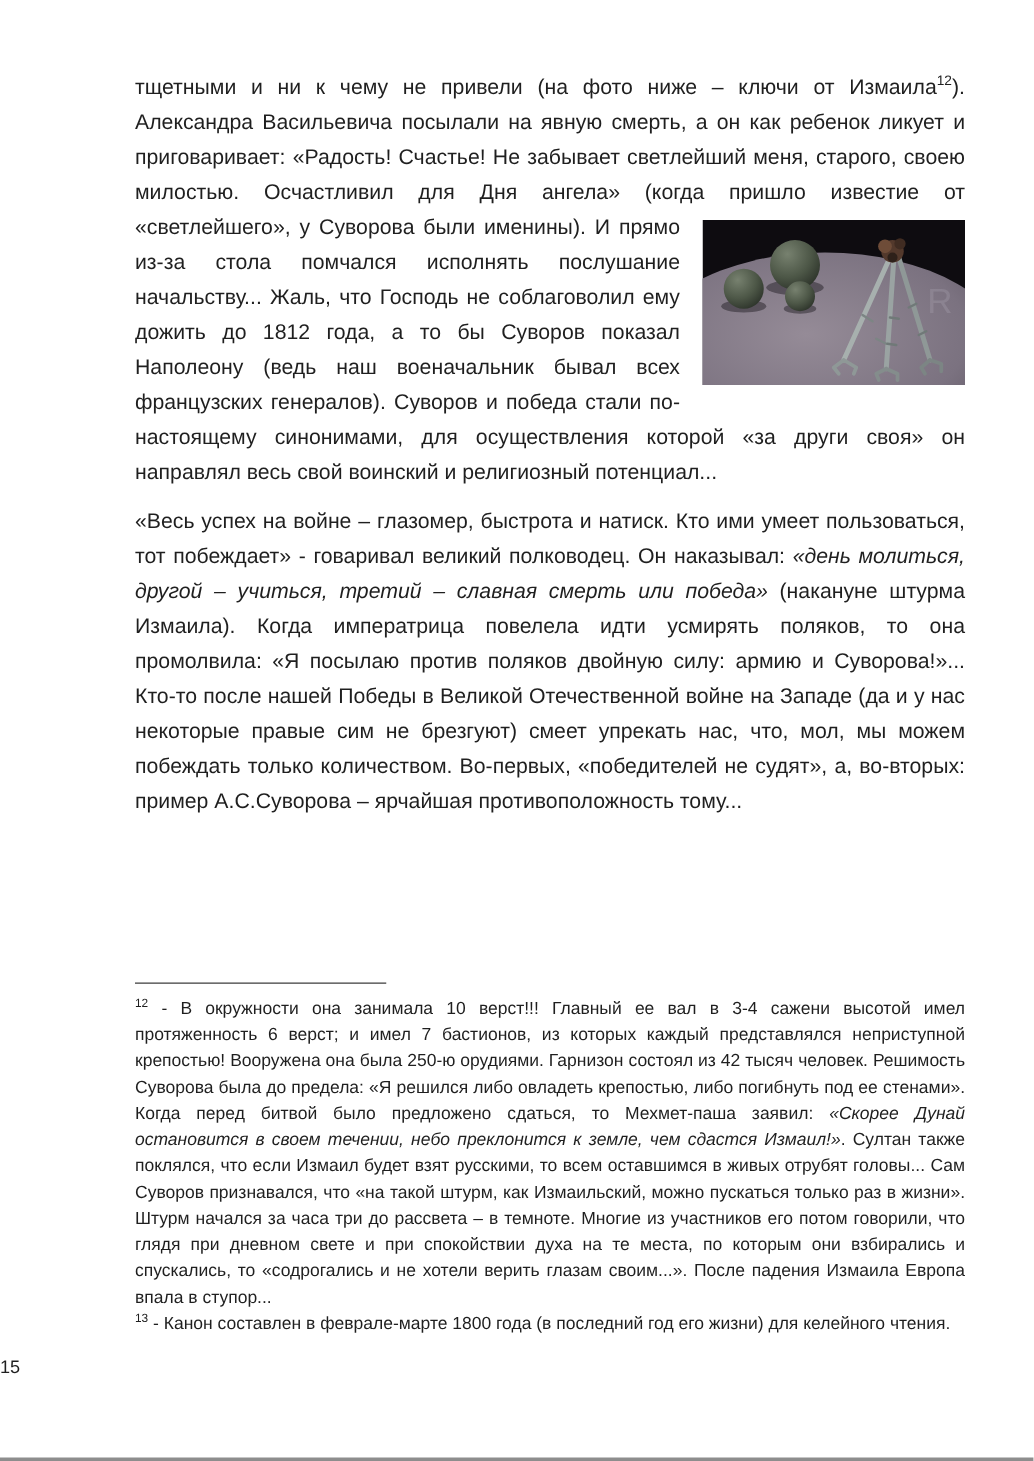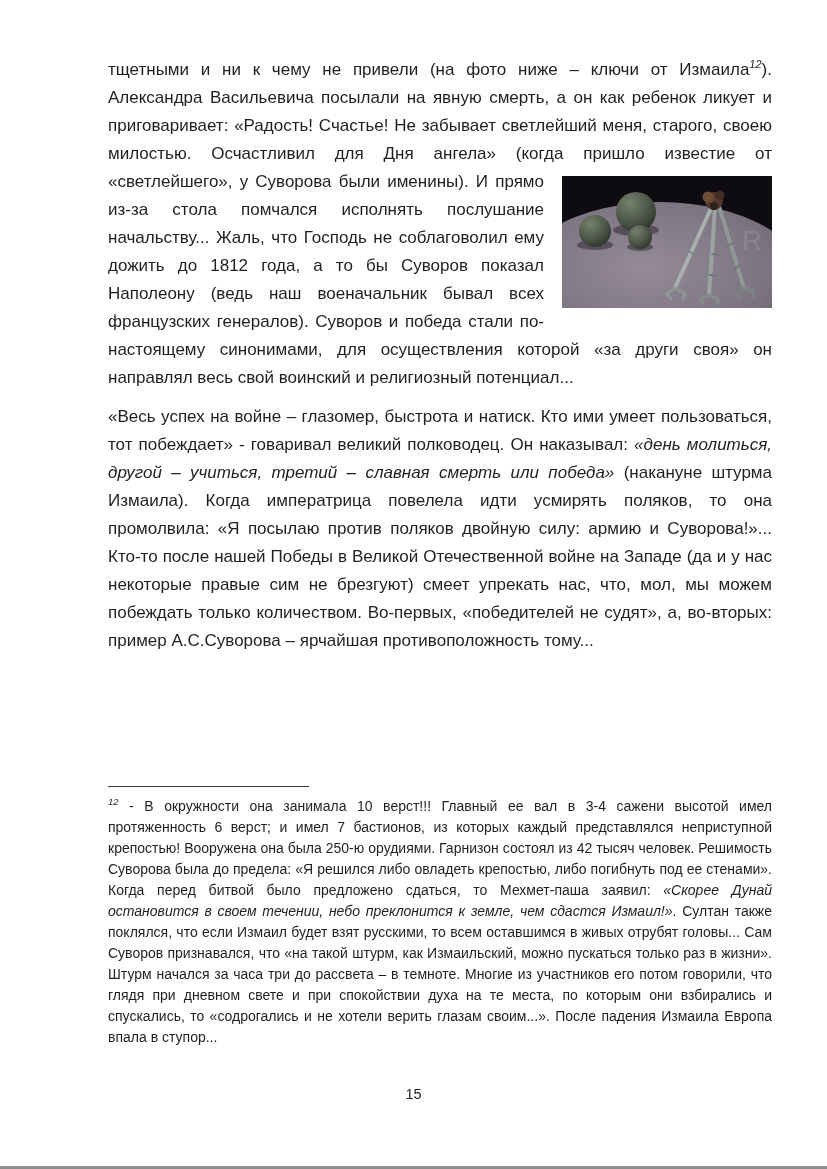--- a/index.html
+++ b/index.html
@@ -34,21 +34,20 @@
     width: 210px;
     height: 132px;
     margin: 2px 0 4px 18px;
     display: block;
   }
   .photo-frame svg { display: block; }
   sup.fnref {
     font-size: 11px;
     line-height: 0;
     vertical-align: super;
-    font-style: italic;
   }
   .seg-italic { font-style: italic; }
   .footnote-area {
     position: absolute;
     top: 780px;
     left: 108px;
     width: 664px;
   }
   .fn-sep {
     width: 201px;
@@ -62,21 +61,20 @@
     line-height: 21px;
     text-align: justify;
     text-justify: inter-word;
   }
   p.fn sup.fnref { font-size: 9.5px; }
   .page-number {
     position: absolute;
     top: 1086px;
     left: 0;
     width: 100%;
-    text-align: center;
     font-size: 14.5px;
     color: #1f1f1f;
   }
   .scan-edge {
     position: absolute;
     bottom: 0;
     left: 0;
     width: 100%;
     height: 3px;
     background: #8d8d8d;
@@ -136,17 +134,18 @@
     <p class="body-para">
       <span><span>«Весь успех на войне – глазомер, быстрота и натиск. Кто ими умеет пользоваться, тот побеждает» - говаривал великий полководец. Он наказывал: </span><span class="seg-italic">«день молиться, другой – учиться, третий – славная смерть или победа»</span><span> (накануне штурма Измаила). Когда императрица повелела идти усмирять поляков, то она промолвила: «Я посылаю против поляков двойную силу: армию и Суворова!»... Кто-то после нашей Победы в Великой Отечественной войне на Западе (да и у нас некоторые правые сим не брезгуют) смеет упрекать нас, что, мол, мы можем побеждать только количеством. Во-первых, «победителей не судят», а, во-вторых: пример А.С.Суворова – ярчайшая противоположность тому...</span></span>
     </p>
 
 
   </div>
 
   <div class="footnote-area">
     <div class="fn-sep"></div>
     <p class="fn"><sup class="fnref">12</sup><span> - В окружности она занимала 10 верст!!! Главный ее вал в 3-4 сажени высотой имел протяженность 6 верст; и имел 7 бастионов, из которых каждый представлялся неприступной крепостью! Вооружена она была 250-ю орудиями. Гарнизон состоял из 42 тысяч человек. Решимость Суворова была до предела: «Я решился либо овладеть крепостью, либо погибнуть под ее стенами». Когда перед битвой было предложено сдаться, то  Мехмет-паша заявил: </span><span class="seg-italic">«Скорее Дунай остановится в своем течении, небо преклонится к земле, чем сдастся Измаил!»</span><span>. Султан также поклялся, что если Измаил будет взят русскими, то всем оставшимся в живых отрубят головы... Сам Суворов признавался, что «на такой штурм, как Измаильский,  можно пускаться только раз в жизни». Штурм начался за часа три до рассвета – в темноте. Многие из участников его потом говорили, что глядя при дневном свете и при спокойствии духа на те места, по которым они взбирались и спускались, то «содрогались и не хотели верить глазам своим...». После падения Измаила Европа впала в ступор...</span></p>
+    <p class="fn"><sup class="fnref">13</sup><span> - Канон составлен в феврале-марте 1800 года (в последний год его жизни) для келейного чтения.</span></p>
   </div>
 
   <div class="page-number">15</div>
   <div class="scan-edge"></div>
 </div>
 
 </body></html>

